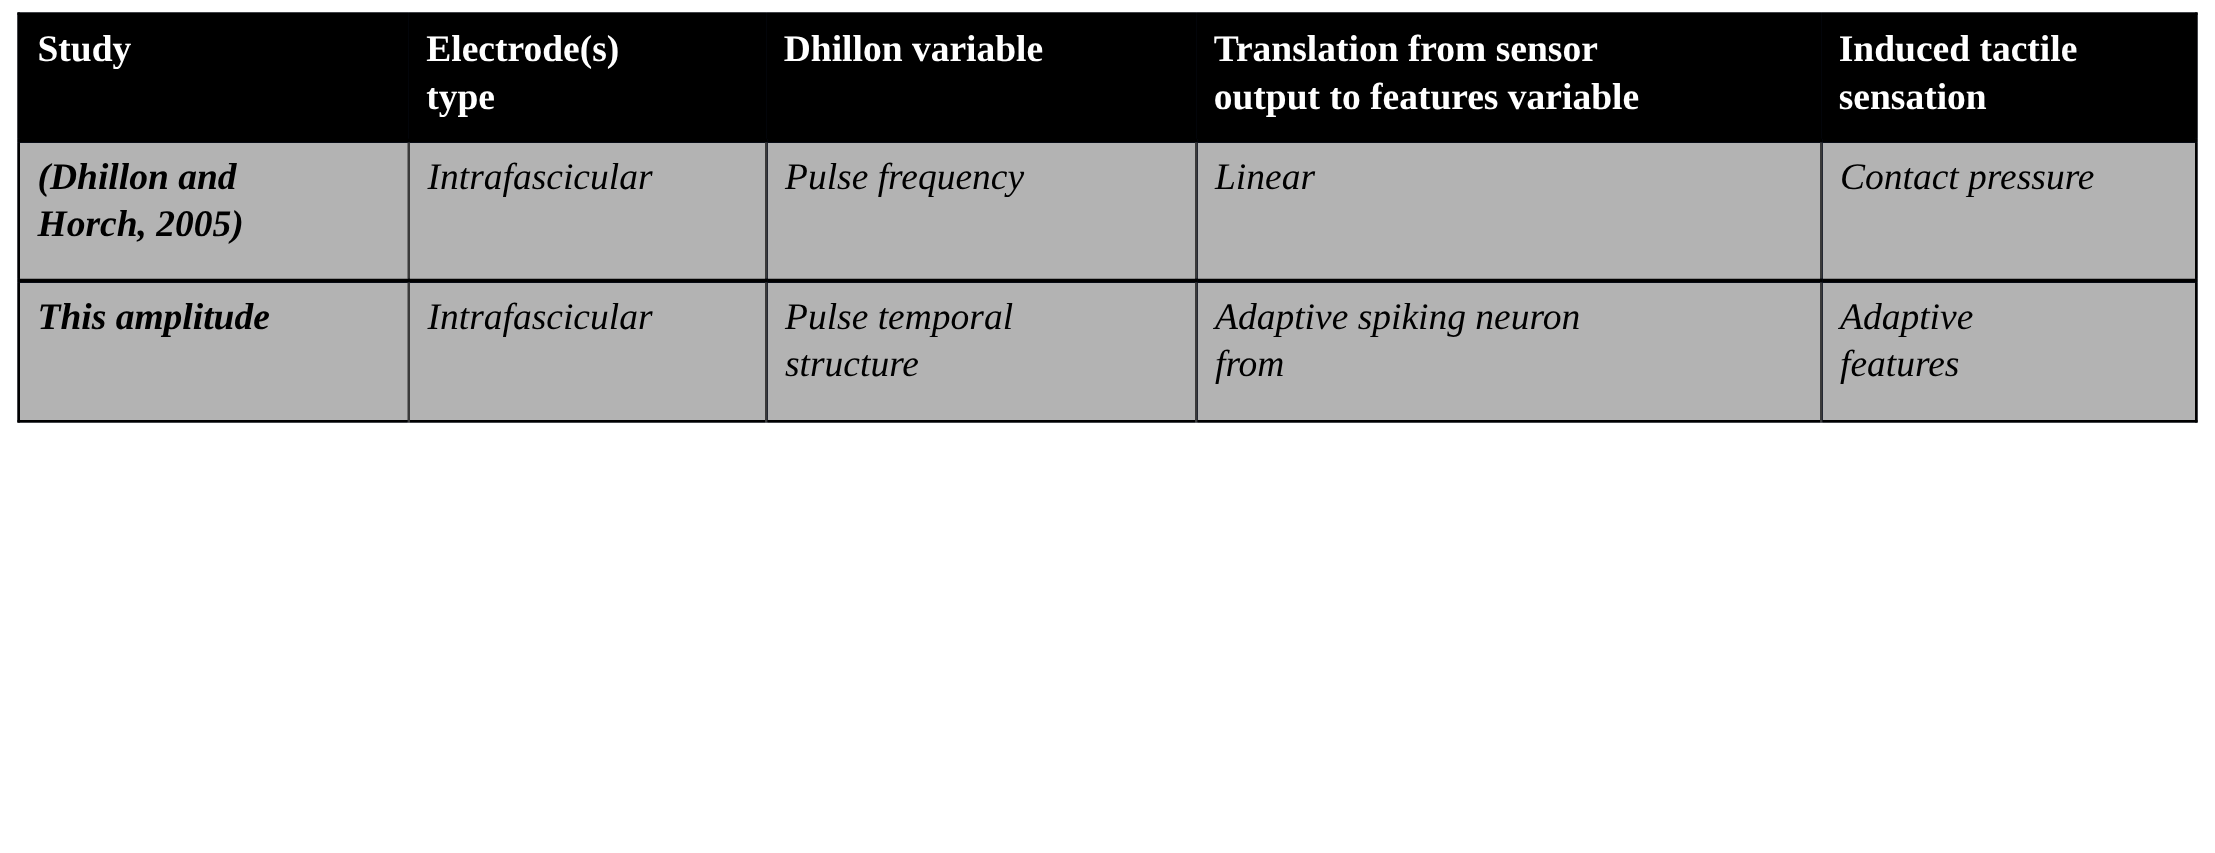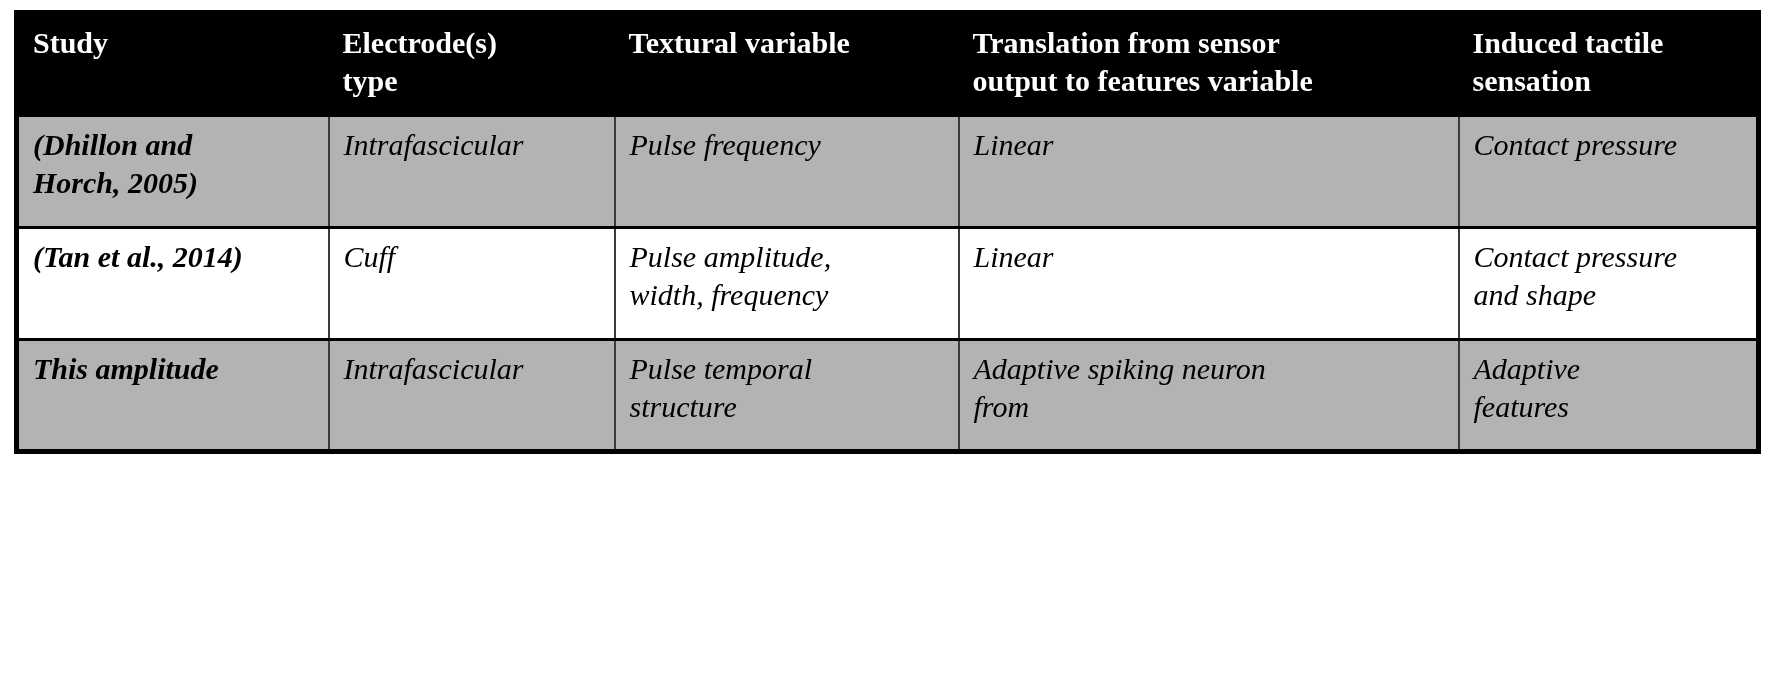--- a/index.html
+++ b/index.html
@@ -17,21 +17,21 @@
   .page {
     box-sizing: border-box;
     width: 1772px;
     height: 682px;
     padding: 10px 16px 6px 14px;
   }
   table.comparison-table {
     border-collapse: collapse;
     table-layout: fixed;
     width: 1742px;
-    border: 5px solid #000000;
+    border: 2px solid #000000;
     background: #0f172a;
   }
   th, td {
     vertical-align: top;
     text-align: left;
     padding: 9px 14px 6px 14px;
     font-size: 30px;
     line-height: 38px;
     white-space: pre-line;
     overflow: hidden;
@@ -69,44 +69,35 @@
       <col style="width:286px">
       <col style="width:344px">
       <col style="width:500px">
       <col style="width:300px">
     </colgroup>
     <thead>
       <tr>
         <th>Study</th>
         <th>Electrode(s)
 type</th>
-        <th>Textural variable</th>
+        <th>Dhillon variable</th>
         <th>Translation from sensor
 output to features variable</th>
         <th>Induced tactile
 sensation</th>
       </tr>
     </thead>
     <tbody>
       <tr class="row-shaded">
         <td class="cell-study">(Dhillon and
 Horch, 2005)</td>
         <td>Intrafascicular</td>
         <td>Pulse frequency</td>
         <td>Linear</td>
         <td>Contact pressure</td>
-      </tr>
-      <tr class="row-plain">
-        <td class="cell-study">(Tan et al., 2014)</td>
-        <td>Cuff</td>
-        <td>Pulse amplitude,
-width, frequency</td>
-        <td>Linear</td>
-        <td>Contact pressure
-and shape</td>
       </tr>
       <tr class="row-shaded">
         <td class="cell-study">This amplitude</td>
         <td>Intrafascicular</td>
         <td>Pulse temporal
 structure</td>
         <td>Adaptive spiking neuron
 from</td>
         <td>Adaptive
 features</td>

